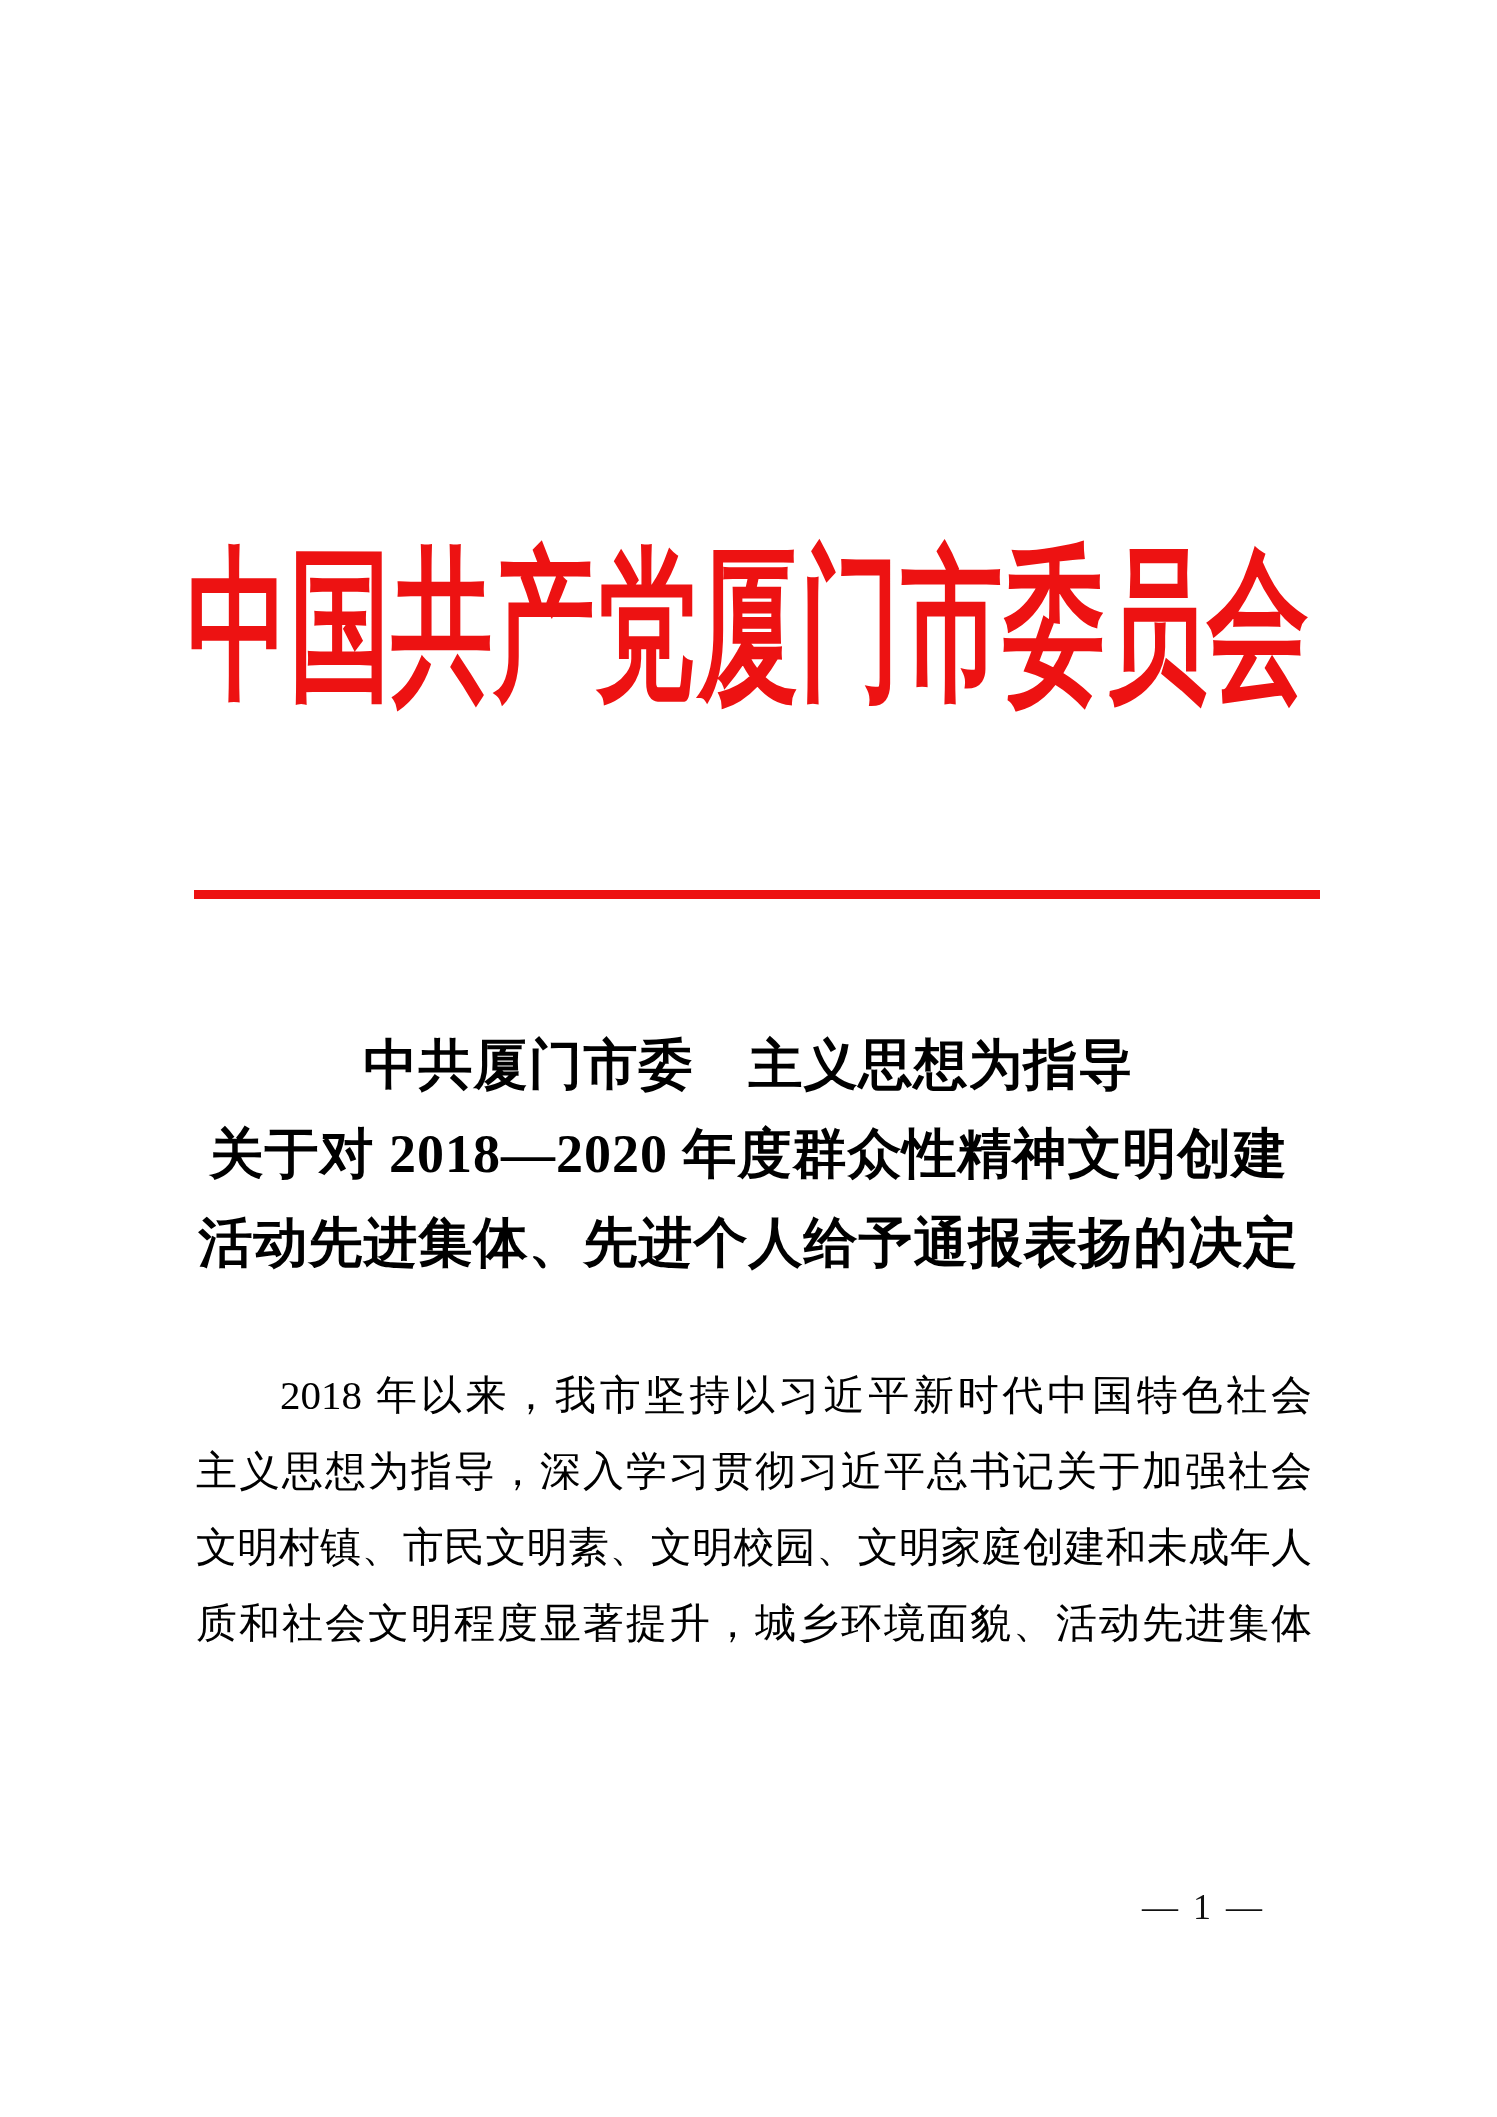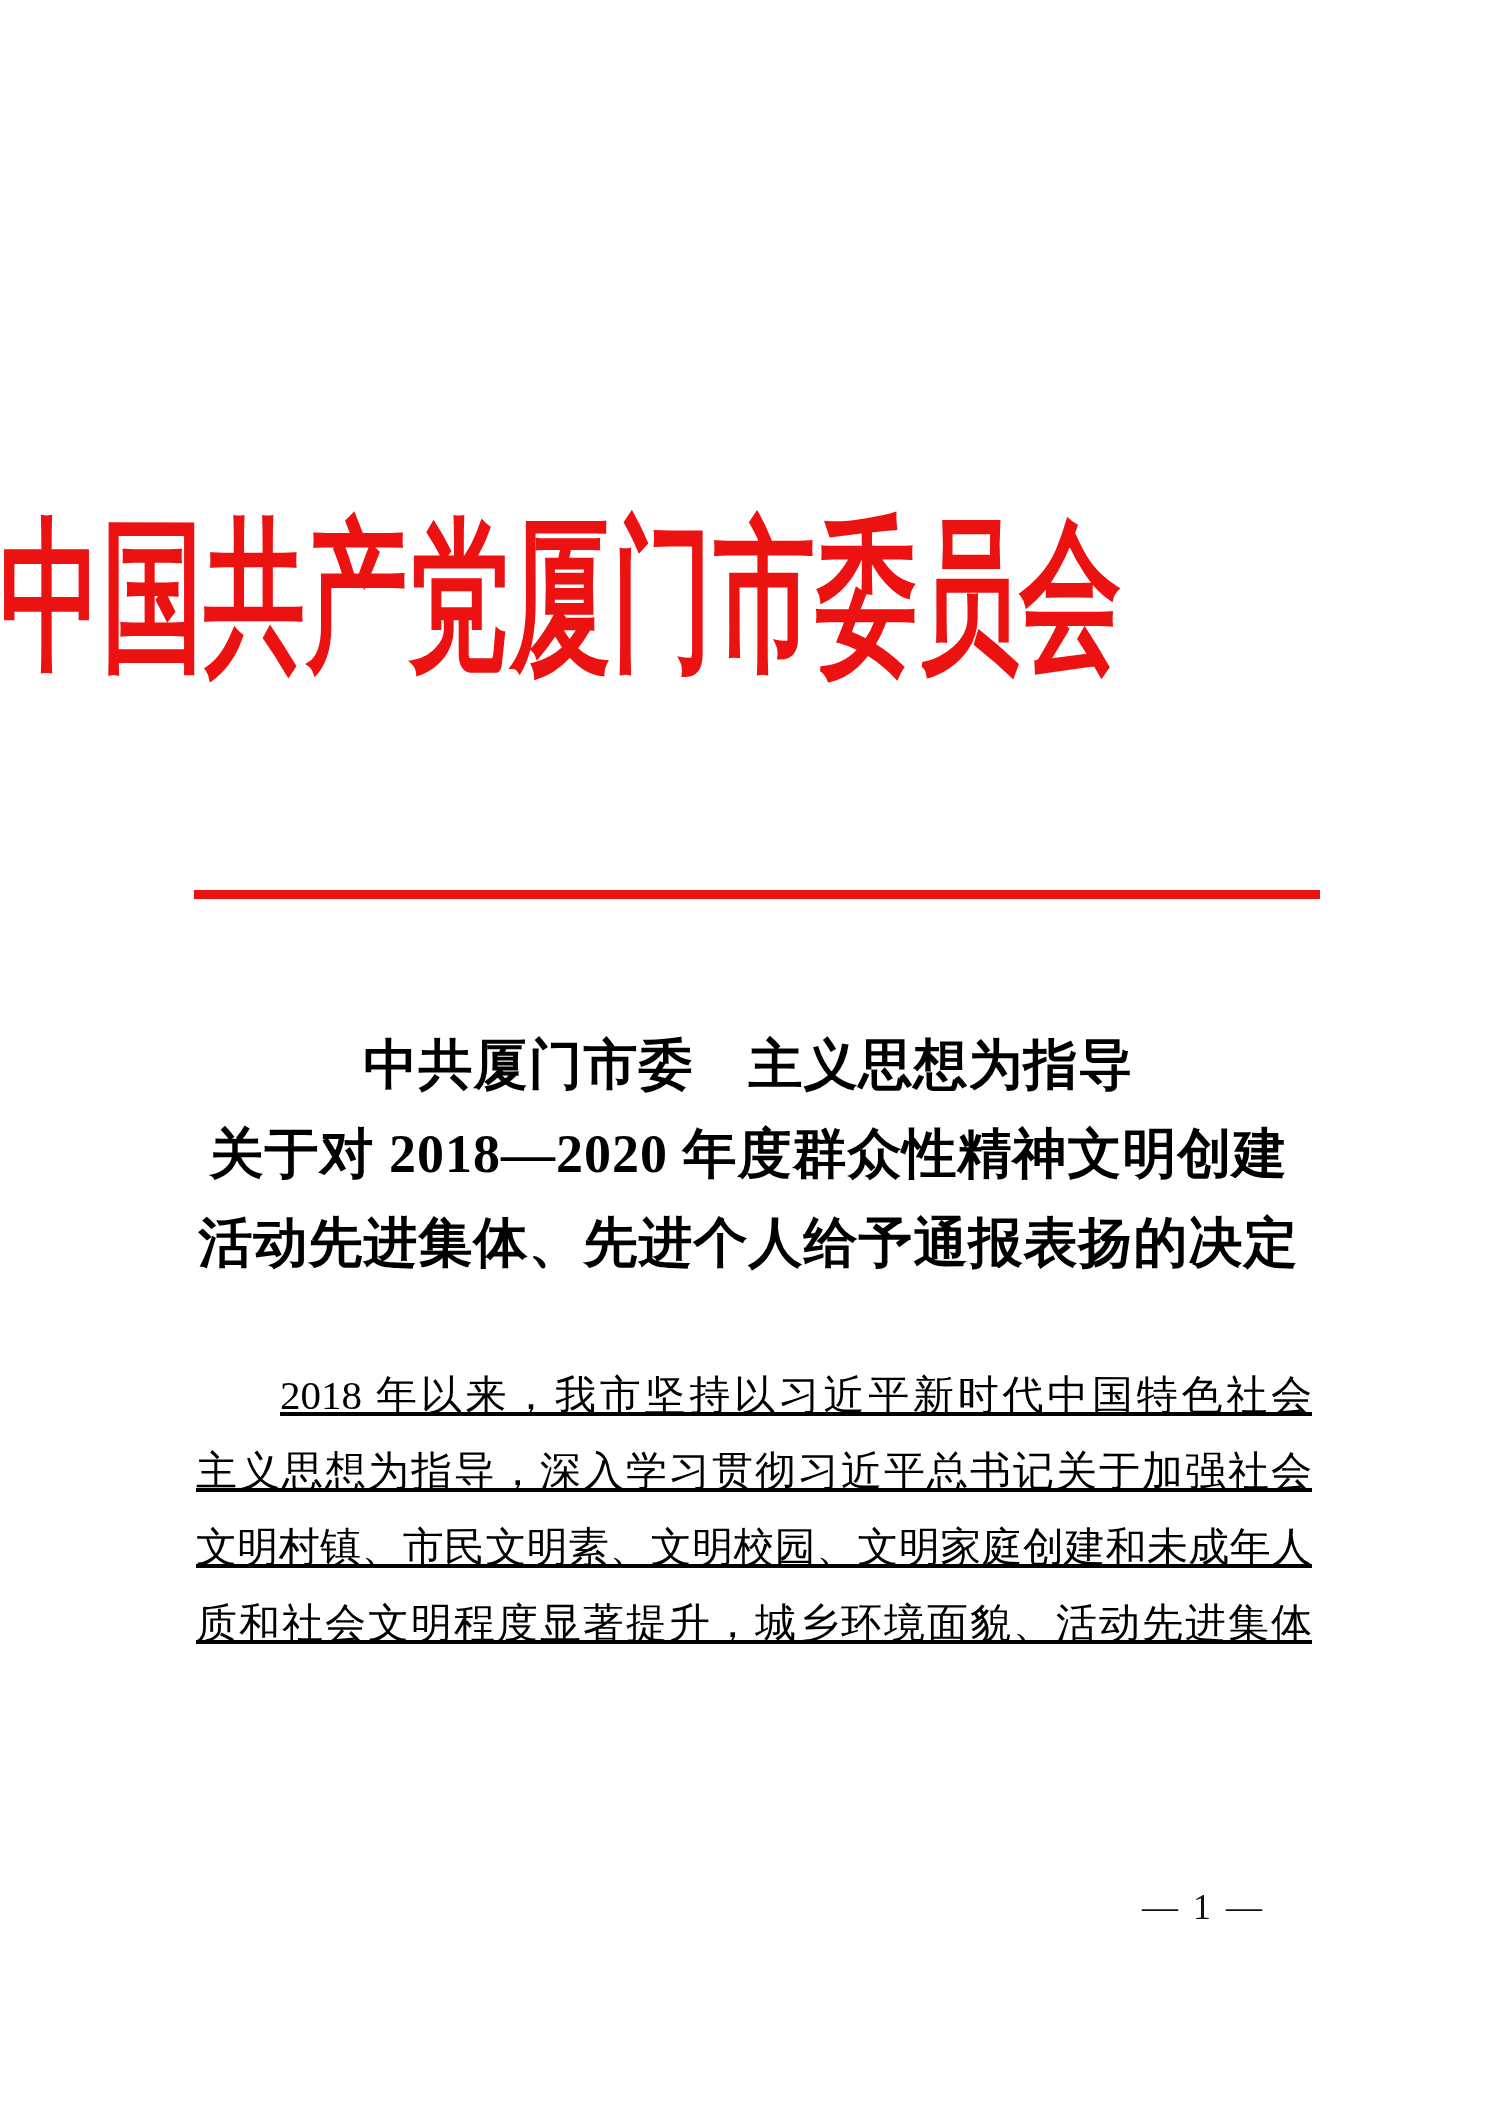--- a/index.html
+++ b/index.html
@@ -15,23 +15,24 @@
   }
   .page {
     position: absolute;
     inset: 0;
     background: #ffffff;
   }
   
   .org-title-wrap {
     position: absolute;
     left: 0; right: 0;
-    top: 514px;
+    top: 543px;
     height: 168px;
     display: flex;
+    justify-content: center;
     align-items: center;
   }
   .org-title {
     font-size: 101px;
     font-weight: bold;
     line-height: 1;
     letter-spacing: 1px;
     white-space: nowrap;
     color: var(--accent);
     transform: scaleY(1.63);
@@ -73,21 +74,20 @@
   
   .body-text {
     position: absolute;
     left: 196px;
     top: 1357px;
     width: 1116px;
     font-size: 41px;
     line-height: 76px;
     font-weight: 400;
     color: #000;
-    text-decoration: underline;
   }
   .bline {
     text-align: justify;
     text-align-last: justify;
     white-space: nowrap;
     height: 76px;
   }
   .bline.indent { padding-left: 84px; }
   
   .page-num {

